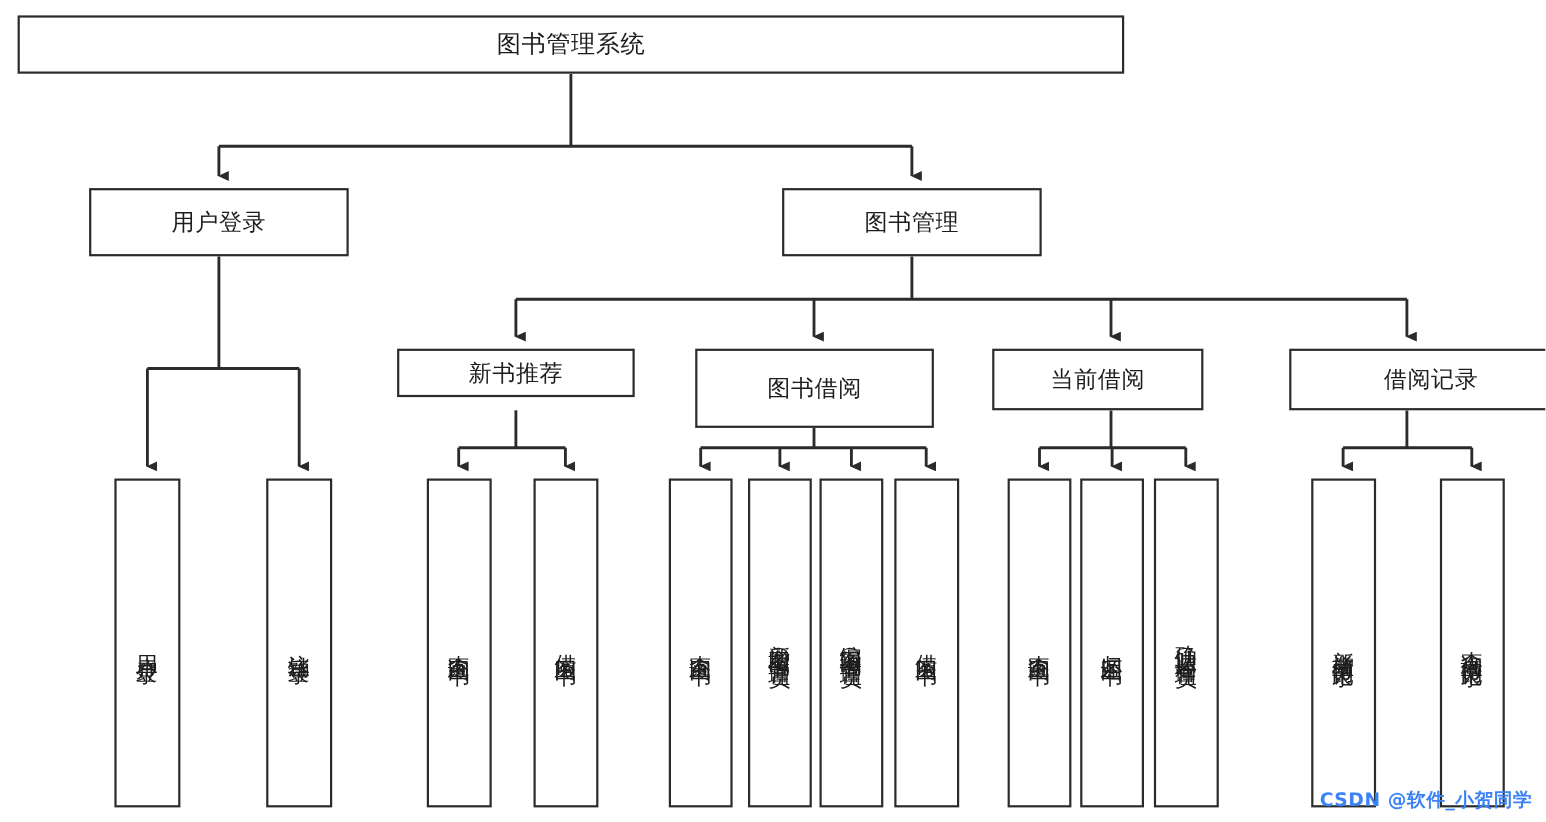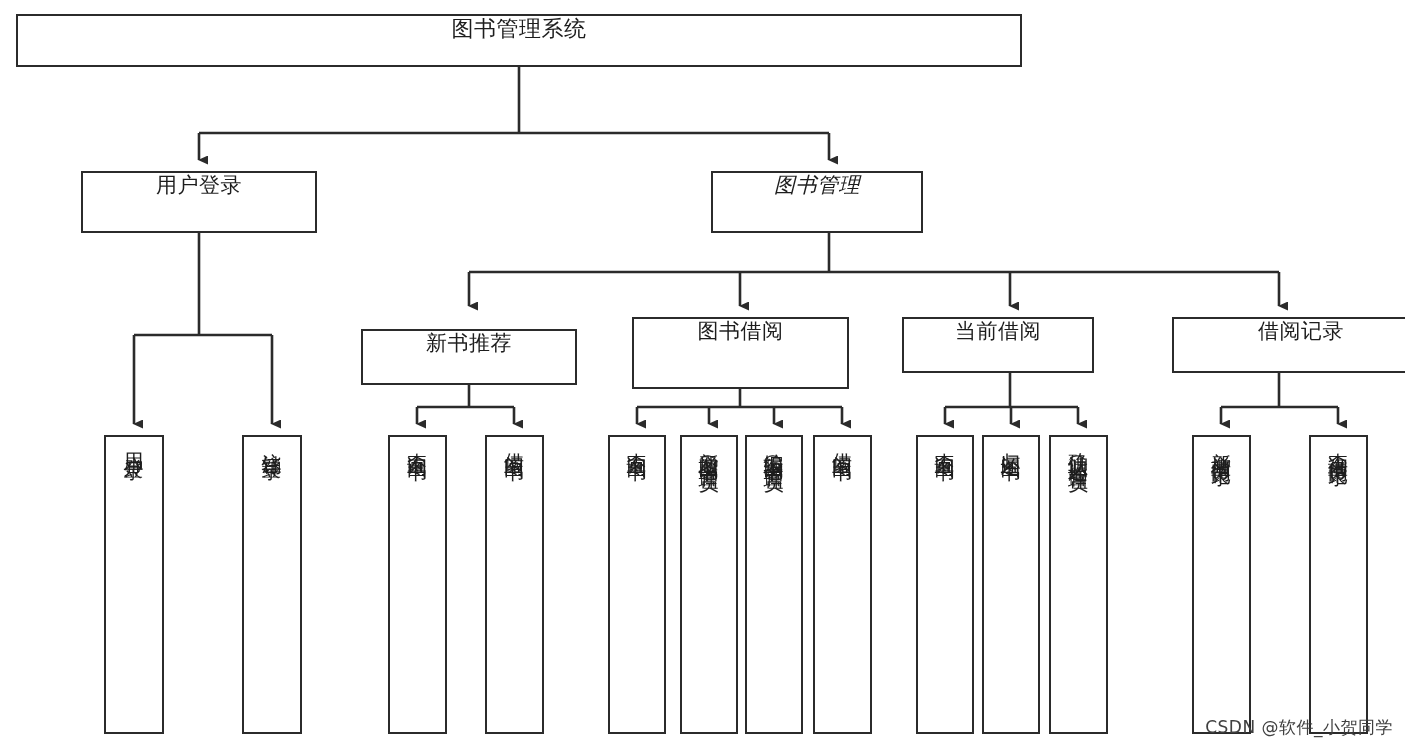--- a/index.html
+++ b/index.html
@@ -24,21 +24,21 @@
     top: 0;
     width: 1405px;
     height: 747px;
   }
   .node {
     position: absolute;
     box-sizing: border-box;
     border: 2px solid #2b2b2b;
     background: #ffffff;
     display: flex;
-    align-items: flex-start;
+    align-items: center;
     justify-content: center;
     text-align: center;
     color: #1d1d1d;
     z-index: 2;
   }
   .node.level-root {
     font-size: 22px;
   }
   .node.level-2 {
     font-size: 21px;
@@ -59,24 +59,25 @@
     text-orientation: upright;
     letter-spacing: 3px;
     line-height: 1.0;
     max-height: 100%;
   }
   #watermark {
     position: absolute;
     right: 12px;
     bottom: 8px;
     font-size: 17px;
-    color: #404040;
+    color: #3b82f6;
     z-index: 5;
     white-space: nowrap;
     letter-spacing: 0.5px;
+    font-weight: bold;
   }
 </style>
 </head>
 <body>
 
 <div id="diagram-root">
 
   <svg id="diagram-svg" viewBox="0 0 1405 747" xmlns="http://www.w3.org/2000/svg">
     <defs>
       <marker id="arrowhead" markerWidth="9" markerHeight="10" refX="4.5" refY="9" orient="auto" markerUnits="userSpaceOnUse">
@@ -120,24 +121,24 @@
       </g>
   </svg>
 
   <div id="nodes-layer">
       <div class="node level-root" style="left: 16px; top: 14px; width: 1006px; height: 53px;">
         <span class="node-label">图书管理系统</span>
       </div>
       <div class="node level-2" style="left: 81px; top: 171px; width: 236px; height: 62px;">
         <span class="node-label">用户登录</span>
       </div>
-      <div class="node level-2" style="left: 711px; top: 171px; width: 212px; height: 62px; font-style: italic;">
+      <div class="node level-2" style="left: 711px; top: 171px; width: 236px; height: 62px;">
         <span class="node-label">图书管理</span>
       </div>
-      <div class="node level-3" style="left: 361px; top: 317px; width: 216px; height: 56px; margin-top: 12px;">
+      <div class="node level-3" style="left: 361px; top: 317px; width: 216px; height: 44px;">
         <span class="node-label">新书推荐</span>
       </div>
       <div class="node level-3" style="left: 632px; top: 317px; width: 217px; height: 72px;">
         <span class="node-label">图书借阅</span>
       </div>
       <div class="node level-3" style="left: 902px; top: 317px; width: 192px; height: 56px;">
         <span class="node-label">当前借阅</span>
       </div>
       <div class="node level-3" style="left: 1172px; top: 317px; width: 258px; height: 56px;">
         <span class="node-label">借阅记录</span>

